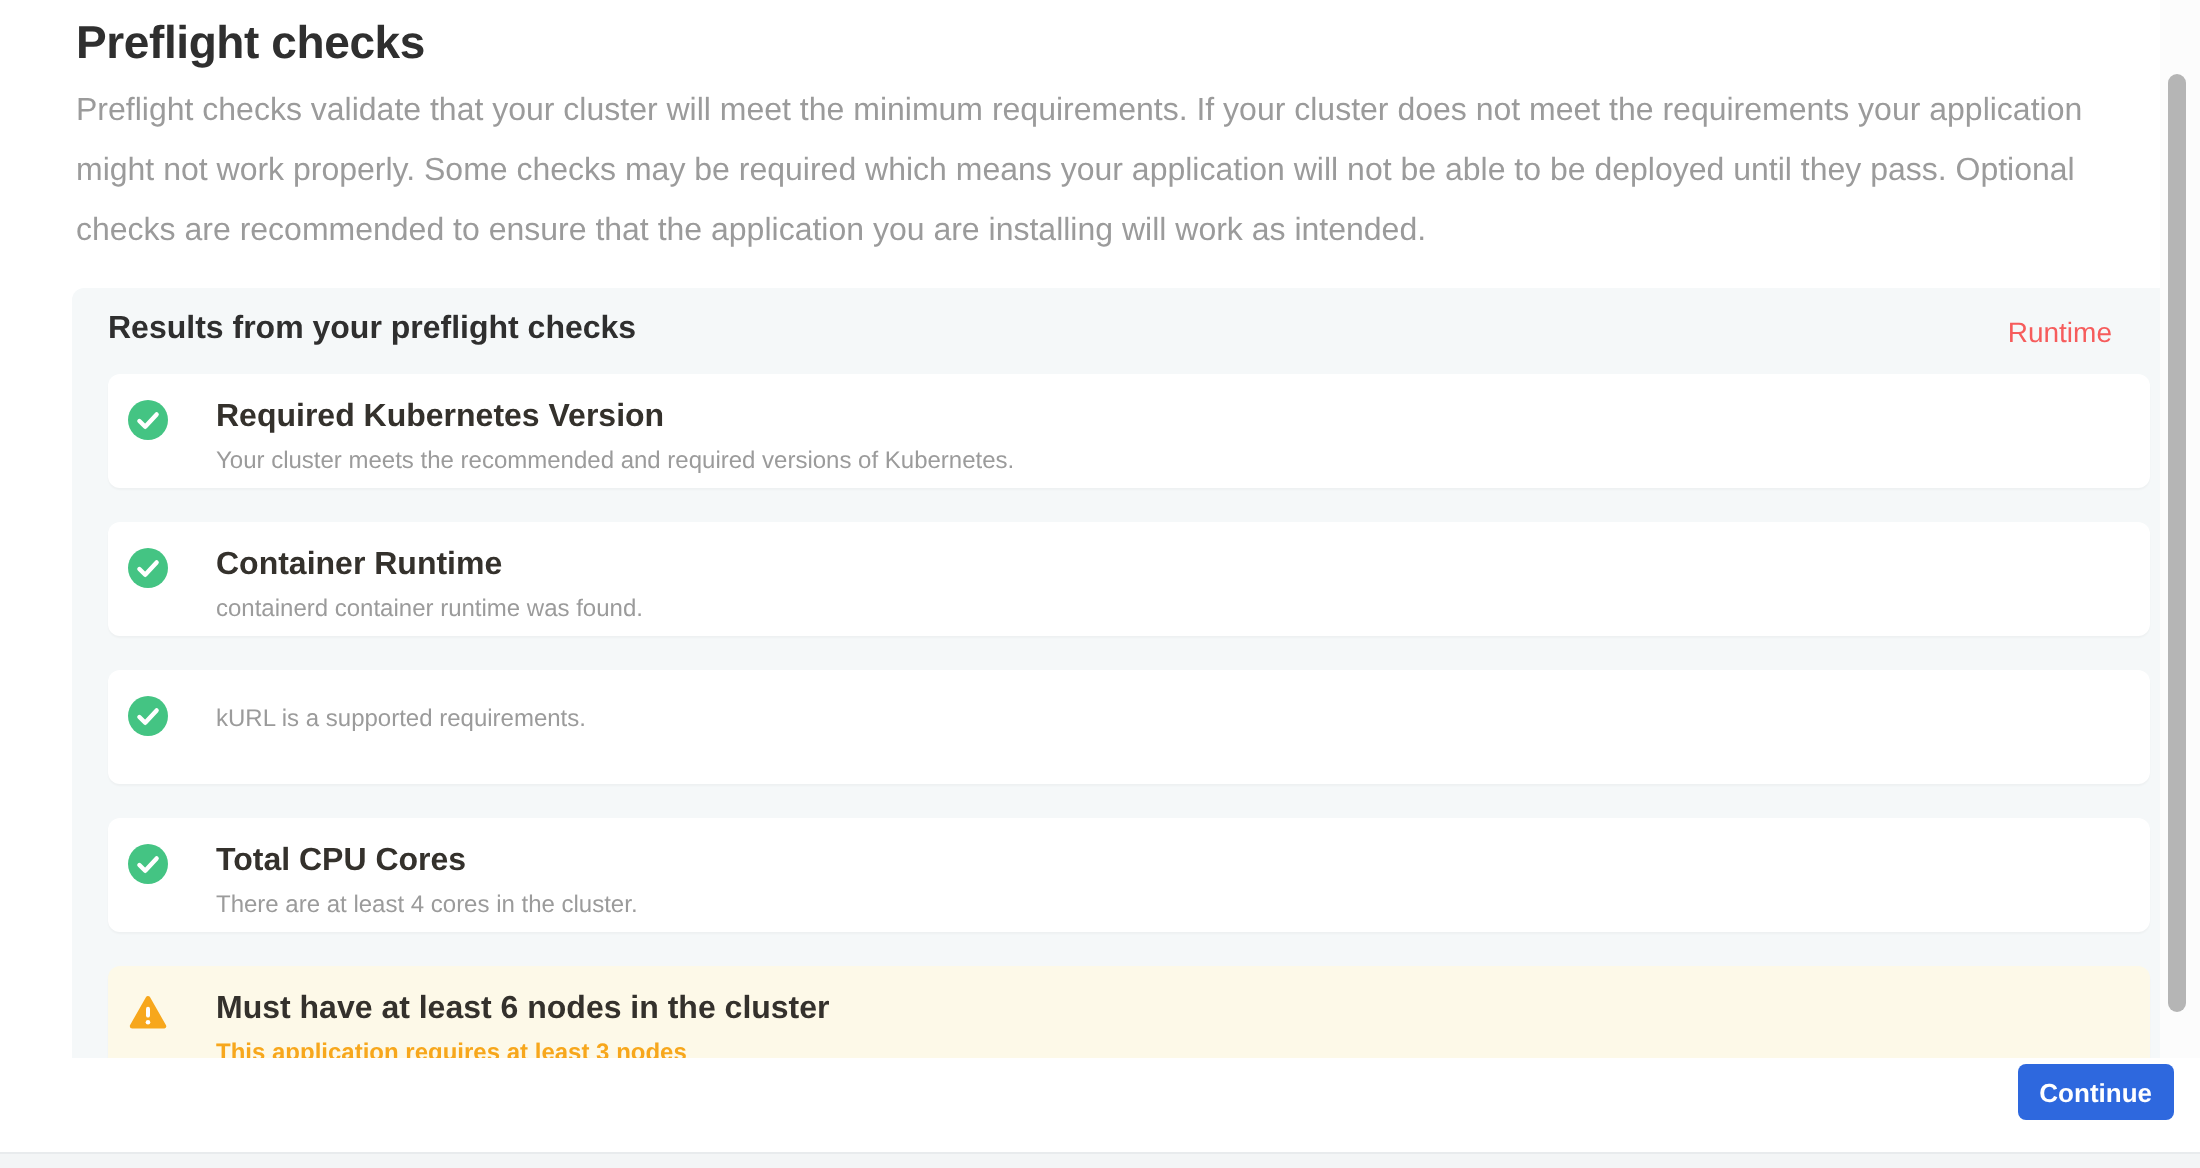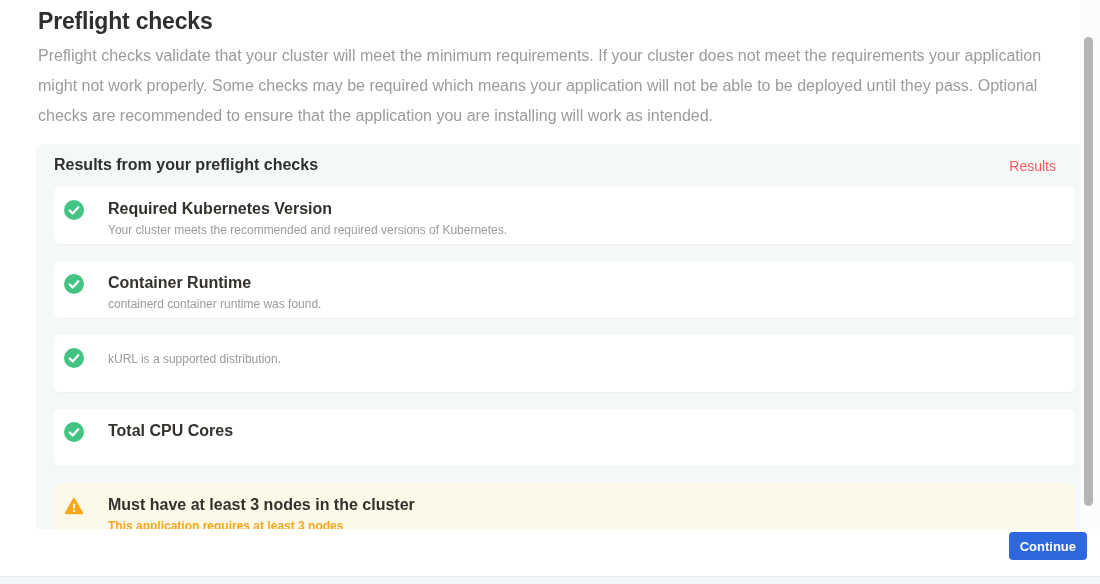--- a/index.html
+++ b/index.html
@@ -73,21 +73,21 @@
 </head>
 <body>
 
 <div class="main">
   <h1 class="page-title">Preflight checks</h1>
   <p class="page-desc">Preflight checks validate that your cluster will meet the minimum requirements. If your cluster does not meet the requirements your application might not work properly. Some checks may be required which means your application will not be able to be deployed until they pass. Optional checks are recommended to ensure that the application you are installing will work as intended.</p>
 
   <div class="panel">
     <div class="panel-head">
       <span class="panel-title">Results from your preflight checks</span>
-      <a class="cancel-link">Results</a>
+      <a class="cancel-link">Runtime</a>
     </div>
 
     <div class="cards">
 
       <div class="card">
         <span class="status-icon icon-pass">
           <svg viewBox="0 0 20 20" width="20" height="20">
               <circle cx="10" cy="10" r="10" fill="currentColor"></circle>
               <path d="M5.7 10.5l2.9 2.9 5.7-6.2" fill="none" stroke="#fff" stroke-width="2.2" stroke-linecap="round" stroke-linejoin="round"></path>
             </svg>
@@ -112,46 +112,47 @@
       </div>
 
       <div class="card">
         <span class="status-icon icon-pass">
           <svg viewBox="0 0 20 20" width="20" height="20">
               <circle cx="10" cy="10" r="10" fill="currentColor"></circle>
               <path d="M5.7 10.5l2.9 2.9 5.7-6.2" fill="none" stroke="#fff" stroke-width="2.2" stroke-linecap="round" stroke-linejoin="round"></path>
             </svg>
         </span>
         <div class="card-text">
-          <div class="card-msg">kURL is a supported distribution.</div>
+          <div class="card-msg">kURL is a supported requirements.</div>
         </div>
       </div>
 
       <div class="card">
         <span class="status-icon icon-pass">
           <svg viewBox="0 0 20 20" width="20" height="20">
               <circle cx="10" cy="10" r="10" fill="currentColor"></circle>
               <path d="M5.7 10.5l2.9 2.9 5.7-6.2" fill="none" stroke="#fff" stroke-width="2.2" stroke-linecap="round" stroke-linejoin="round"></path>
             </svg>
         </span>
         <div class="card-text">
           <div class="card-title">Total CPU Cores</div>
+          <div class="card-msg">There are at least 4 cores in the cluster.</div>
         </div>
       </div>
 
       <div class="card warn">
         <span class="status-icon icon-warn">
           <svg viewBox="0 0 20 20" width="20" height="20">
               <path d="M10 3.2 L17.9 17.1 H2.1 Z" fill="currentColor" stroke="currentColor" stroke-width="2.4" stroke-linejoin="round"></path>
               <rect x="9" y="7.4" width="2" height="5.4" rx="1" fill="#fff"></rect>
               <circle cx="10" cy="15.1" r="1.15" fill="#fff"></circle>
             </svg>
         </span>
         <div class="card-text">
-          <div class="card-title">Must have at least 3 nodes in the cluster</div>
+          <div class="card-title">Must have at least 6 nodes in the cluster</div>
           <div class="card-msg">This application requires at least 3 nodes</div>
         </div>
       </div>
 
     </div>
   </div>
 </div>
 
 <div class="vscrollbar">
   <div class="vscroll-thumb"></div>

